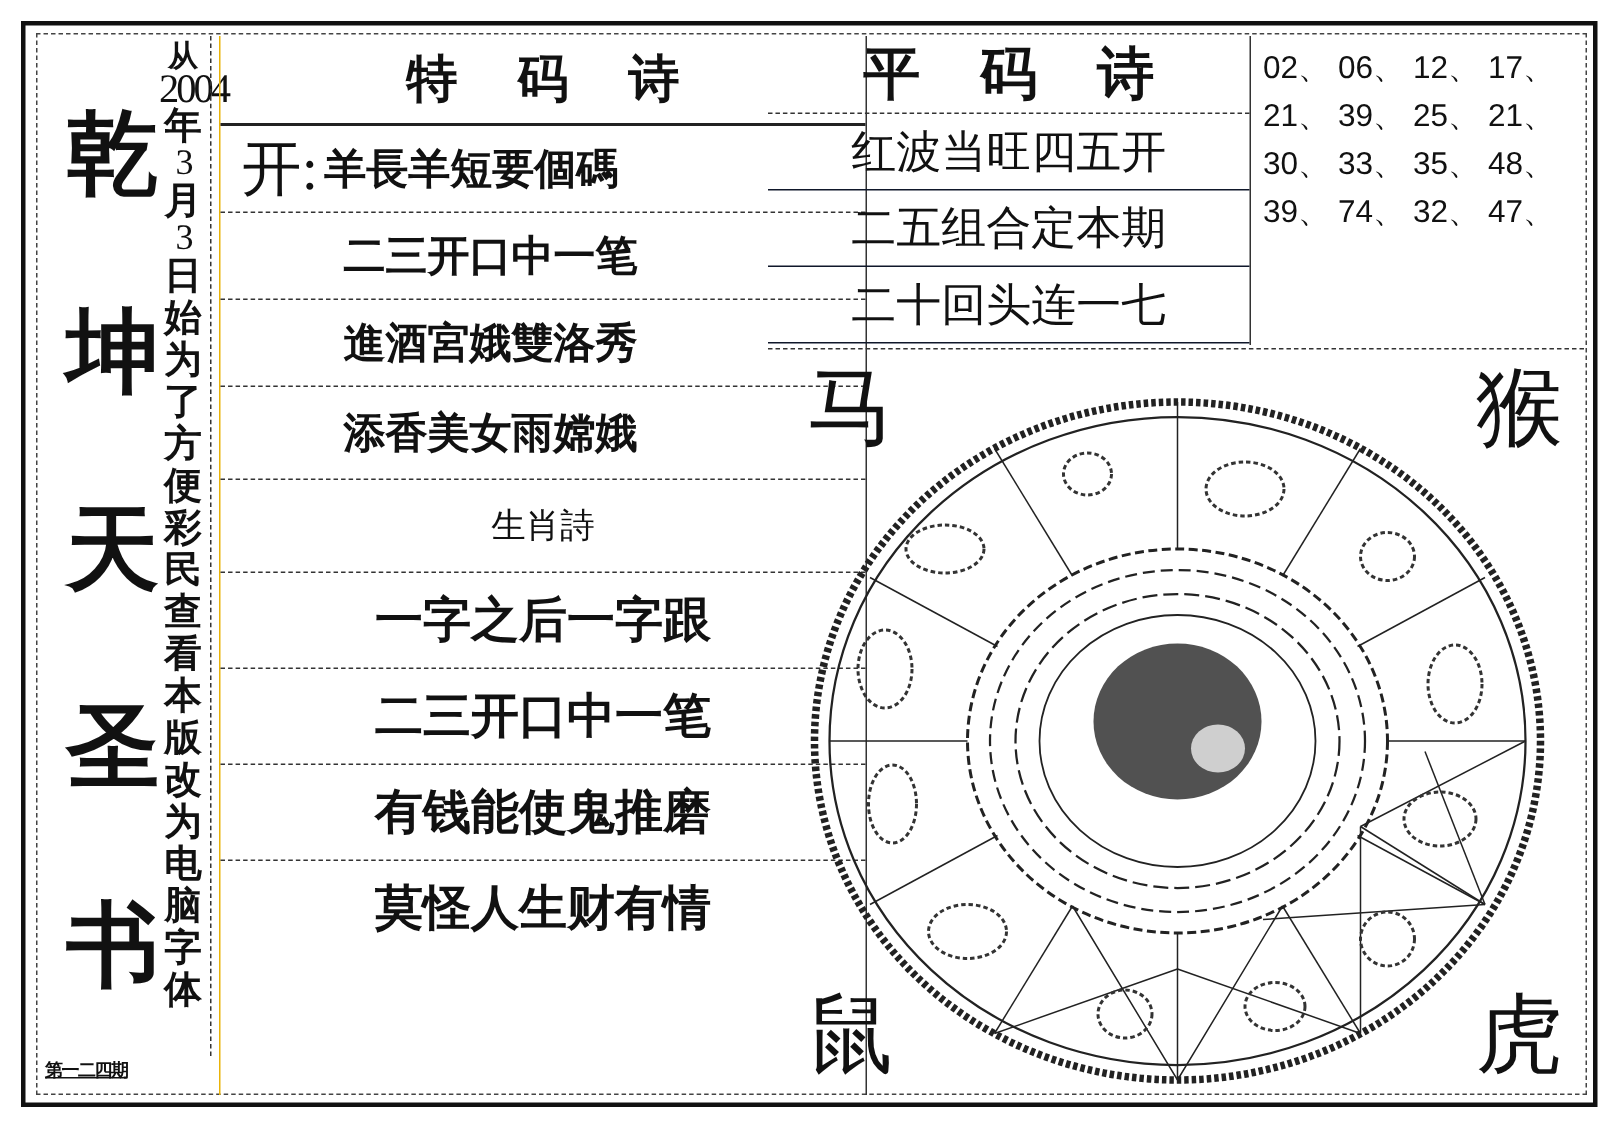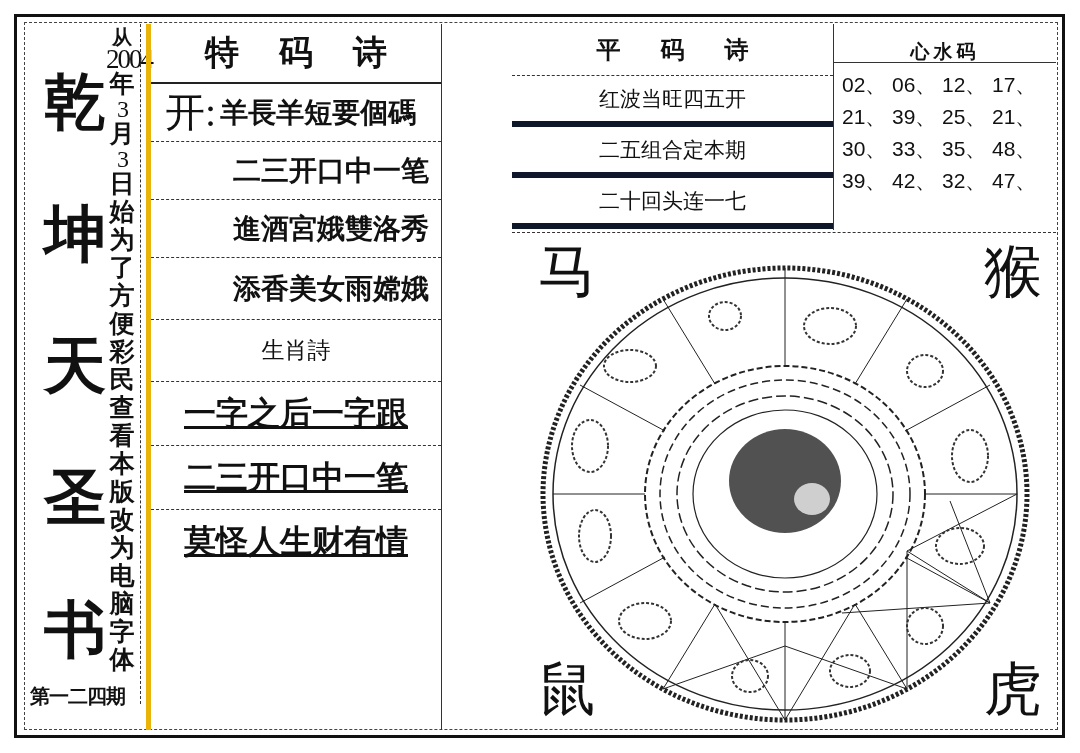--- a/index.html
+++ b/index.html
@@ -11,39 +11,39 @@
            border: 1px dashed #444; box-sizing: border-box; }
 
   
   .leftcol { position: absolute; left: 24px; top: 22px; width: 118px; height: 708px; }
   .bigtitle { position: absolute; left: 16px; top: 14px; width: 70px; }
   .bigtitle span { display: block; font-size: 62px; font-weight: 900; line-height: 132px;
                    text-align: center; font-family: "DejaVu Sans", sans-serif; }
   .vert-note { position: absolute; left: 82px; top: 4px; width: 32px; text-align: center;
                font-weight: 900; font-size: 25px; line-height: 28px; }
   .vert-note .n { font-family: "Liberation Serif", serif; font-weight: 400; font-size: 27px; line-height: 22px; letter-spacing: -2px; }
-  .issue { position: absolute; left: 6px; bottom: 20px; font-weight: 900; font-size: 20px; letter-spacing: -1px; }
+  .issue { position: absolute; left: 6px; bottom: 8px; font-weight: 900; font-size: 12px; letter-spacing: -1px; text-decoration: underline; }
   .vline { position: absolute; border-left: 1px dashed #333; }
 
   
-  .col2 { position: absolute; left: 146px; top: 24px; width: 296px; height: 706px; border-left: 5px solid #eab308; border-right: 1px solid #333; box-sizing: border-box; }
+  .col2 { position: absolute; left: 146px; top: 24px; width: 432px; height: 706px; border-left: 1px solid #eab308; border-right: 1px solid #333; box-sizing: border-box; }
   .col2 .hdr { height: 60px; border-bottom: 2px solid #222; display: flex; align-items: center; justify-content: center;
                font-size: 34px; font-weight: 900; letter-spacing: 40px; padding-left: 40px; box-sizing: border-box; }
   .row { border-bottom: 1px dashed #333; display: flex; align-items: center; box-sizing: border-box; }
   .poem-row { height: 58px; font-family: "DejaVu Serif", serif; font-weight: 700; font-size: 28px; padding-left: 82px; }
   .poem-row.first { padding-left: 14px; }
   .kai { font-family: "Liberation Serif", serif; font-size: 40px; font-weight: 400; margin-right: 4px; }
   .shengxiao { height: 62px; justify-content: center; font-family: "DejaVu Sans", sans-serif; font-size: 23px; font-weight: 400; }
-  .z-row { height: 64px; justify-content: center; font-family: "DejaVu Serif", serif; font-weight: 700; font-size: 32px; text-decoration: underline; }
+  .z-row { height: 64px; justify-content: center; font-family: "DejaVu Serif", serif; font-weight: 700; font-size: 32px; }
 
   
   .col3 { position: absolute; left: 512px; top: 24px; width: 322px; height: 206px; border-right: 1px solid #333; box-sizing: border-box; }
   .col3 .hdr { height: 52px; border-bottom: 1px dashed #333; display: flex; align-items: center; justify-content: center;
-               font-size: 24px; font-weight: 900; letter-spacing: 40px; padding-left: 40px; box-sizing: border-box; }
-  .ping-row { height: 51px; justify-content: center; font-family: "DejaVu Sans", sans-serif; font-size: 21px; border-bottom: 6px solid #0f172a; }
+               font-size: 38px; font-weight: 900; letter-spacing: 40px; padding-left: 40px; box-sizing: border-box; }
+  .ping-row { height: 51px; justify-content: center; font-family: "DejaVu Sans", sans-serif; font-size: 30px; border-bottom: 1px solid #0f172a; }
 
   
   .col4 { position: absolute; left: 834px; top: 24px; width: 222px; height: 206px; }
   .col4 .hdr { height: 22px; margin-top: 16px; border-bottom: 1px solid #333; text-align: center; font-weight: 900; font-size: 19px; letter-spacing: 4px; line-height: 22px; }
   .nums { display: grid; grid-template-columns: repeat(4, 50px); row-gap: 0; padding: 6px 0 0 8px; }
   .nums span { font-family: "Liberation Sans", sans-serif; font-size: 21px; line-height: 32px; }
 
   
   .wheel-area { position: absolute; left: 512px; top: 232px; width: 544px; height: 496px; border-top: 1px dashed #333; }
   .corner { position: absolute; font-family: "Liberation Serif", "DejaVu Serif", serif; font-size: 58px; line-height: 58px; }
@@ -100,47 +100,47 @@
   <div class="row poem-row first">
     <span class="kai">开:</span>
     <span>羊長羊短要個碼</span>
   </div>
   <div class="row poem-row">二三开口中一笔</div>
   <div class="row poem-row">進酒宮娥雙洛秀</div>
   <div class="row poem-row" style="height:62px;">添香美女雨嫦娥</div>
   <div class="row shengxiao">生肖詩</div>
   <div class="row z-row">一字之后一字跟</div>
   <div class="row z-row">二三开口中一笔</div>
+  <div class="row z-row">有钱能使鬼推磨</div>
   <div class="row z-row" style="border-bottom:none;">莫怪人生财有情</div>
 </div>
 
 <div class="col3">
   <div class="hdr">平码诗</div>
   <div class="row ping-row">红波当旺四五开</div>
   <div class="row ping-row">二五组合定本期</div>
   <div class="row ping-row">二十回头连一七</div>
 </div>
 
 <div class="col4">
-  <div class="hdr">心水码</div>
   <div class="nums">
     <span>02、</span>
     <span>06、</span>
     <span>12、</span>
     <span>17、</span>
     <span>21、</span>
     <span>39、</span>
     <span>25、</span>
     <span>21、</span>
     <span>30、</span>
     <span>33、</span>
     <span>35、</span>
     <span>48、</span>
     <span>39、</span>
-    <span>42、</span>
+    <span>74、</span>
     <span>32、</span>
     <span>47、</span>
   </div>
 </div>
 
 <div class="wheel-area">
   <svg class="wheel" width="510" height="480" viewBox="0 0 510 480">
     <g fill="none" stroke="#222">
       <ellipse cx="255" cy="243" rx="242" ry="226" stroke-width="5" stroke-dasharray="3 2"></ellipse>
       <ellipse cx="255" cy="243" rx="232" ry="216" stroke-width="1.5"></ellipse>

